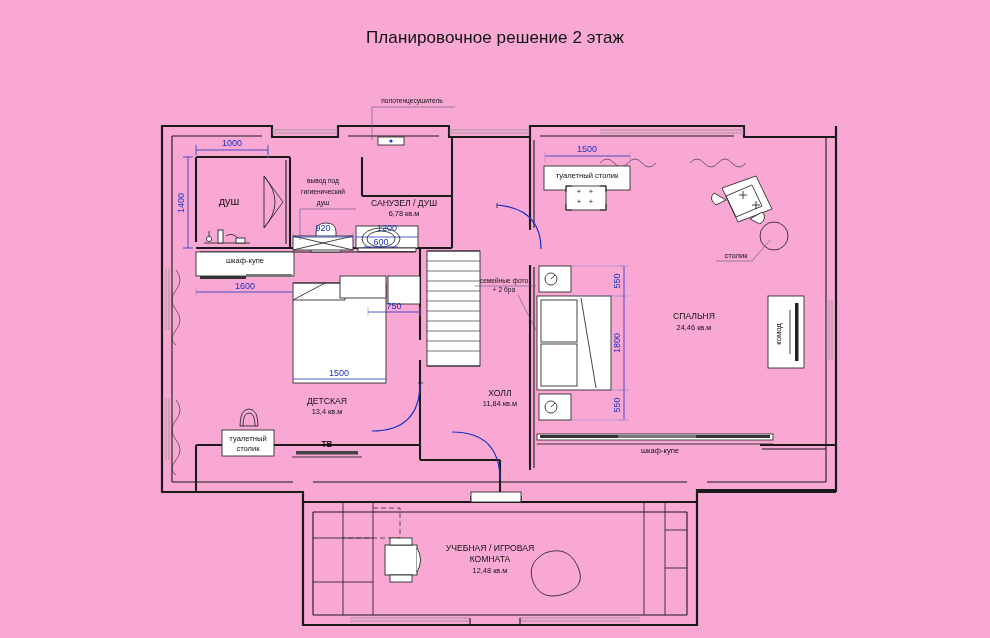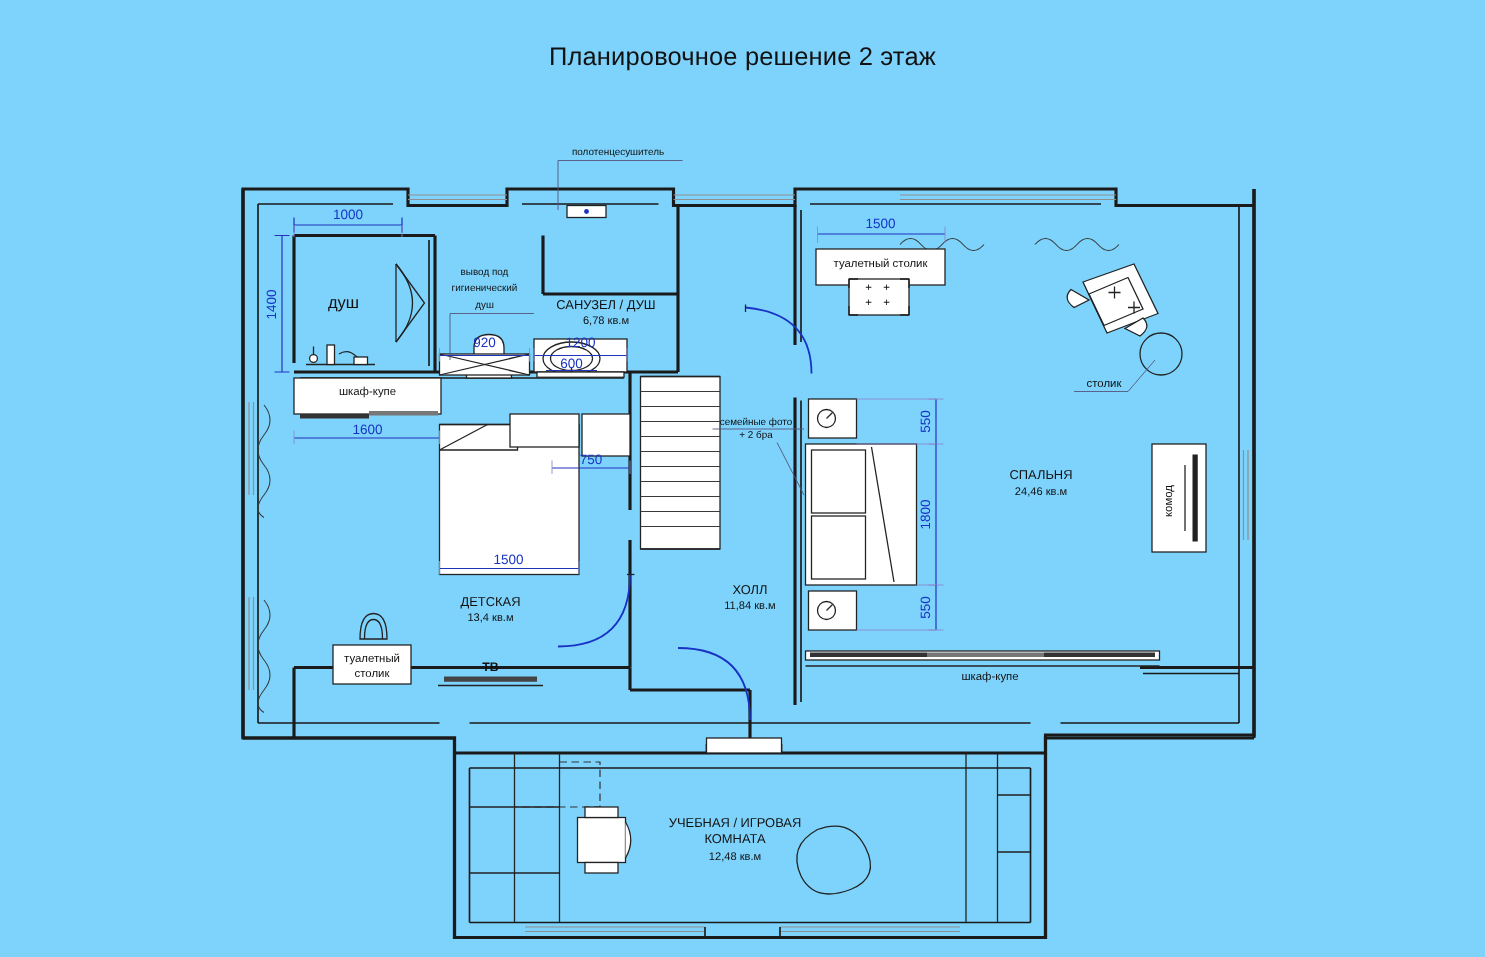--- a/index.html
+++ b/index.html
@@ -1,17 +1,17 @@
 <!DOCTYPE html>
 <html><head>
 <meta charset="utf-8">
 <style>
   html,body{margin:0;padding:0;background:#ffffff;}
   body{width:990px;height:638px;font-family:"Liberation Sans",sans-serif;overflow:hidden;}
-  #page{position:relative;width:990px;height:638px;background:#7dd3fc;}
+  #page{position:relative;width:990px;height:638px;background:#f9a8d4;}
   #title{
     position:absolute;left:0;top:28px;width:990px;text-align:center;
     font-size:17px;color:#111;letter-spacing:.1px;
   }
   svg{position:absolute;left:0;top:0;}
   .wall{fill:none;stroke:#1a1a1a;stroke-width:2.1;}
   .wallthin{fill:none;stroke:#1a1a1a;stroke-width:1.1;}
   .hair{fill:none;stroke:#3a3a3a;stroke-width:0.7;}
   .furn{fill:#ffffff;stroke:#222;stroke-width:0.85;}
   .furnline{fill:none;stroke:#222;stroke-width:0.85;}

